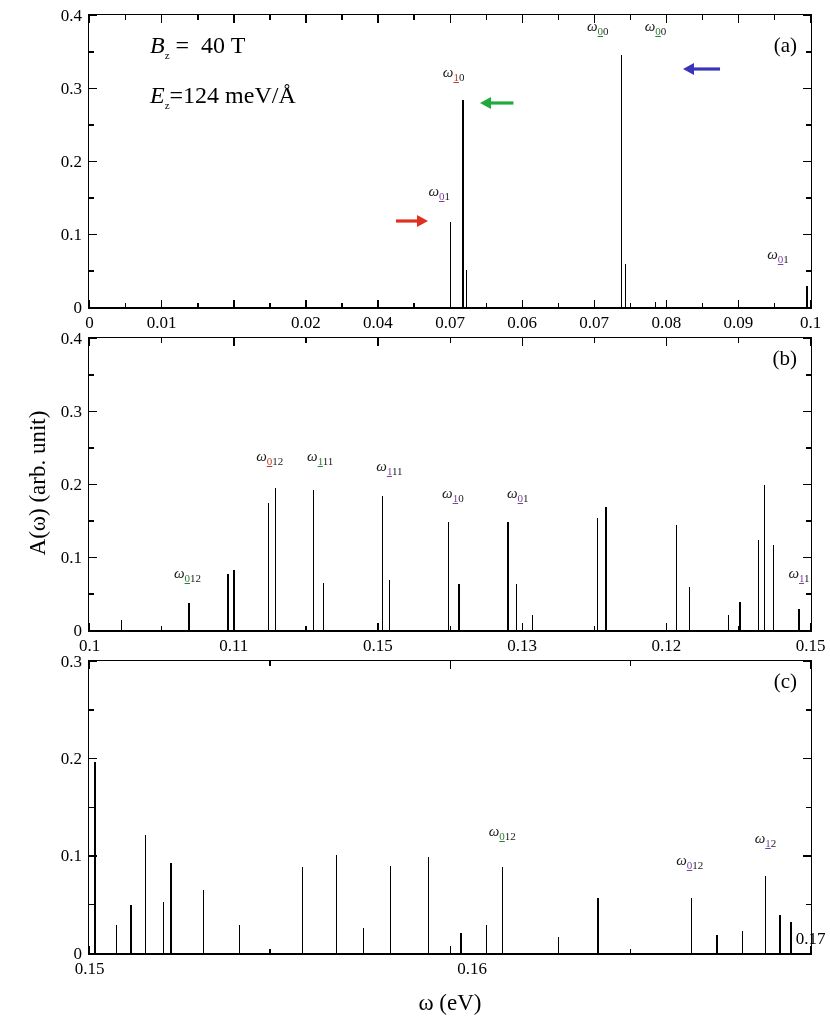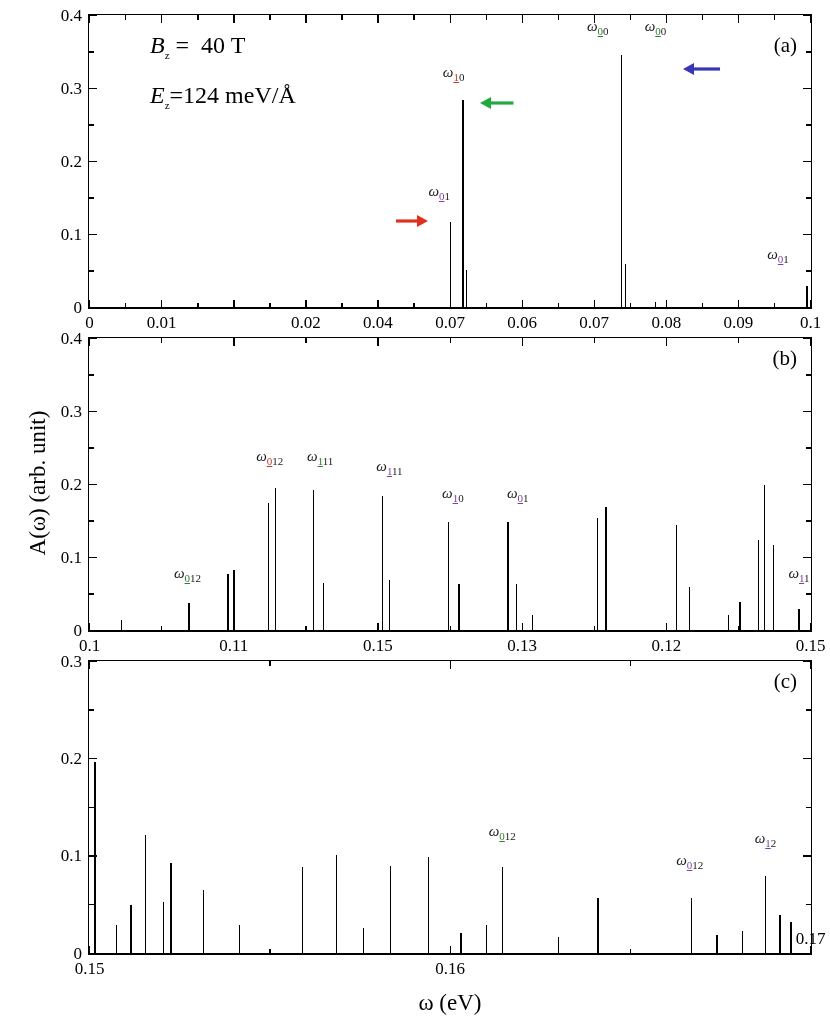--- a/index.html
+++ b/index.html
@@ -375,21 +375,21 @@
       <div class="xtick-t minor" style="left: 540.75px;"></div>
       <div class="xtick" style="left: 721px;"></div>
       <div class="xtick-t" style="left: 721px;"></div>
       <div class="panel-tag" style="right: 14px; top: 8px;">(c)</div>
     </div>
     <div class="ylabel" style="right: 748px; top: 953.5px; width: 60px;">0</div>
     <div class="ylabel" style="right: 748px; top: 856.167px; width: 60px;">0.1</div>
     <div class="ylabel" style="right: 748px; top: 758.833px; width: 60px;">0.2</div>
     <div class="ylabel" style="right: 748px; top: 661.5px; width: 60px;">0.3</div>
     <div class="xlabel" style="left: 89.5px; top: 959px;">0.15</div>
-    <div class="xlabel" style="left: 450px; top: 959px;">0.16</div>
+    <div class="xlabel" style="left: 472px; top: 959px;">0.16</div>
     <div class="xlabel" style="left: 810.5px; top: 929px;">0.17</div>
     <div class="ann" style="left: 502.272px; top: 822.647px; color: rgb(26, 26, 26);"><i>ω</i><span class="sub"><span class="u" style="color:#2e7d32">0</span><span>1</span><span>2</span></span></div>
     <div class="ann" style="left: 689.732px; top: 851.847px; color: rgb(26, 26, 26);"><i>ω</i><span class="sub"><span class="u" style="color:#7a3fa0">0</span><span>1</span><span>2</span></span></div>
     <div class="ann" style="left: 765.438px; top: 830.433px; color: rgb(26, 26, 26);"><i>ω</i><span class="sub"><span class="u" style="color:#7a3fa0">1</span><span>2</span></span></div>
     <div class="paramtext" style="left: 150px; top: 32px;"><i>B</i><span class="sub">z</span> <span>=</span> &nbsp;40 T</div>
     <div class="paramtext" style="left: 150px; top: 82px;"><i>E</i><span class="sub">z</span>=124 meV/Å</div>
     <div class="axis-title-y" style="left: -92px; top: 470px; width: 260px; text-align: center;">A(ω)  (arb. unit)</div>
     <div class="axis-title-x" style="left: 450px; top: 990px;">ω (eV)</div>
   </div>
 

